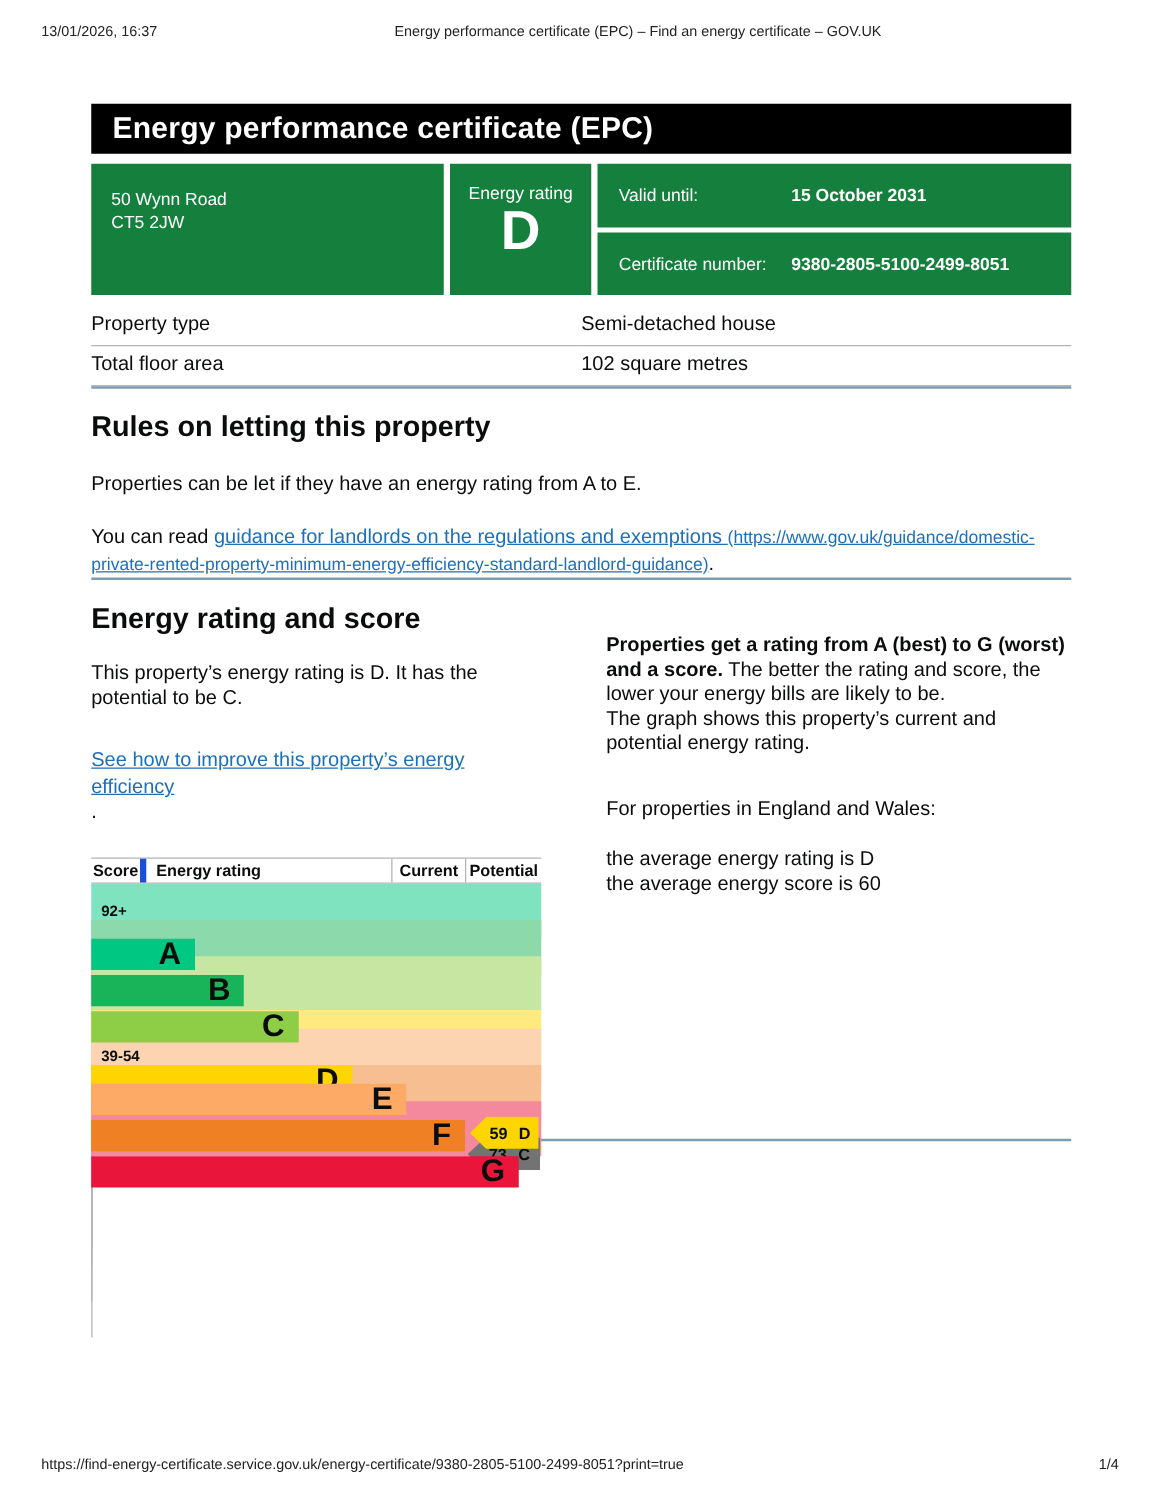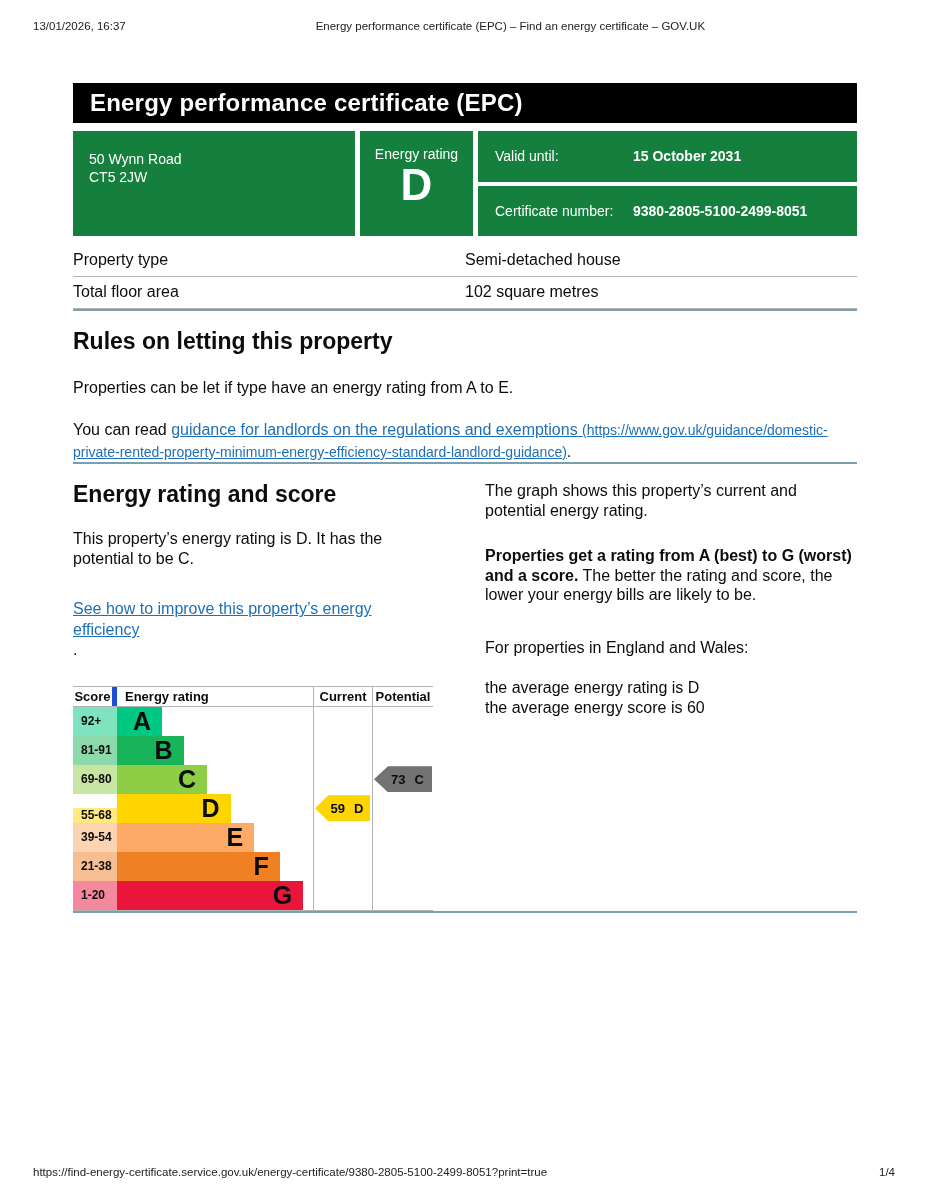--- a/index.html
+++ b/index.html
@@ -66,21 +66,21 @@
   .cr-p3 { margin-top: 33px; }
   .cr-list { margin-top: 21px; font-size: 16px; line-height: 1.2; }
 
   
   .epc-chart { margin-top: 27px; width: 360px; border-top: 1px solid #b1b4b6; border-bottom: 1px solid #b1b4b6; }
   .epc-hrow { display: flex; height: 20px; border-bottom: 1px solid #b1b4b6; font-size: 13px; font-weight: bold; align-items: center; }
   .epc-hscore { flex: 0 0 44px; text-align: center; border-right: 5px solid #1d4ed8; height: 100%; line-height: 19px; }
   .epc-hband { flex: 1 1 auto; padding-left: 8px; }
   .epc-hcur { flex: 0 0 59px; text-align: center; border-left: 1px solid #b1b4b6; height: 100%; line-height: 19px; }
   .epc-hpot { flex: 0 0 61px; text-align: center; border-left: 1px solid #b1b4b6; height: 100%; line-height: 19px; }
-  .epc-row { display: flex; height: 29px; }
+  .epc-row { display: flex; height: 29px; flex-direction: column; }
   .epc-score { flex: 0 0 44px; font-size: 12px; font-weight: bold; display: flex; align-items: center; padding-left: 8px; }
   .epc-barzone { flex: 1 1 auto; position: relative; }
   .epc-bar { height: 100%; display: flex; align-items: center; justify-content: flex-end; padding-right: 11px; }
   .epc-letter { font-size: 25px; font-weight: bold; line-height: 1; }
   .epc-cur, .epc-pot { display: flex; align-items: center; justify-content: flex-end; }
   .epc-cur { flex: 0 0 59px; border-left: 1px solid #b1b4b6; }
   .epc-pot { flex: 0 0 61px; border-left: 1px solid #b1b4b6; }
   .epc-arrow {
     height: 26px; display: flex; align-items: center; justify-content: center;
     gap: 9px; padding-left: 13px; padding-right: 4px;
@@ -134,21 +134,21 @@
       <tr>
         <td>Total floor area</td>
         <td class="val">102 square metres</td>
       </tr>
     </tbody>
   </table>
 
   <hr class="rule rule-1">
 
   <h2 class="h2-rules">Rules on letting this property</h2>
-  <p class="body p-rules-1">Properties can be let if type have an energy rating from A to E.</p>
+  <p class="body p-rules-1">Properties can be let if they have an energy rating from A to E.</p>
   <p class="body p-rules-2"><span>You can read </span><a class="gov-link" href="#"><span>guidance for landlords on the regulations and exemptions </span><span class="link-url">(https://www.gov.uk/guidance/domestic-private-rented-property-minimum-energy-efficiency-standard-landlord-guidance)</span></a><span>.</span></p>
 
   <hr class="rule rule-2">
 
   <div class="two-col">
     <div class="col-left">
       <h2>Energy rating and score</h2>
       <p class="body intro">This property’s energy rating is D. It has the potential to be C.</p>
       <p class="improve-wrap"><a class="gov-link improve" href="#">See how to improve this property’s energy efficiency</a><span>.</span></p>
 
@@ -237,22 +237,22 @@
                 <span class="epc-letter">G</span>
               </div>
             </div>
           <div class="epc-cur"></div>
             <div class="epc-pot"></div>
         </div>
       </div>
     </div>
 
     <div class="col-right">
+      <p class="body cr-p2"><strong>Properties get a rating from A (best) to G (worst) and a score.</strong><span> The better the rating and score, the lower your energy bills are likely to be.</span></p>
       <p class="body">The graph shows this property’s current and potential energy rating.</p>
-      <p class="body cr-p2"><strong>Properties get a rating from A (best) to G (worst) and a score.</strong><span> The better the rating and score, the lower your energy bills are likely to be.</span></p>
       <p class="body cr-p3">For properties in England and Wales:</p>
       <div class="cr-list">
         <div>the average energy rating is D</div>
         <div>the average energy score is 60</div>
       </div>
     </div>
   </div>
 
   <hr class="rule rule-3">
 </div>

